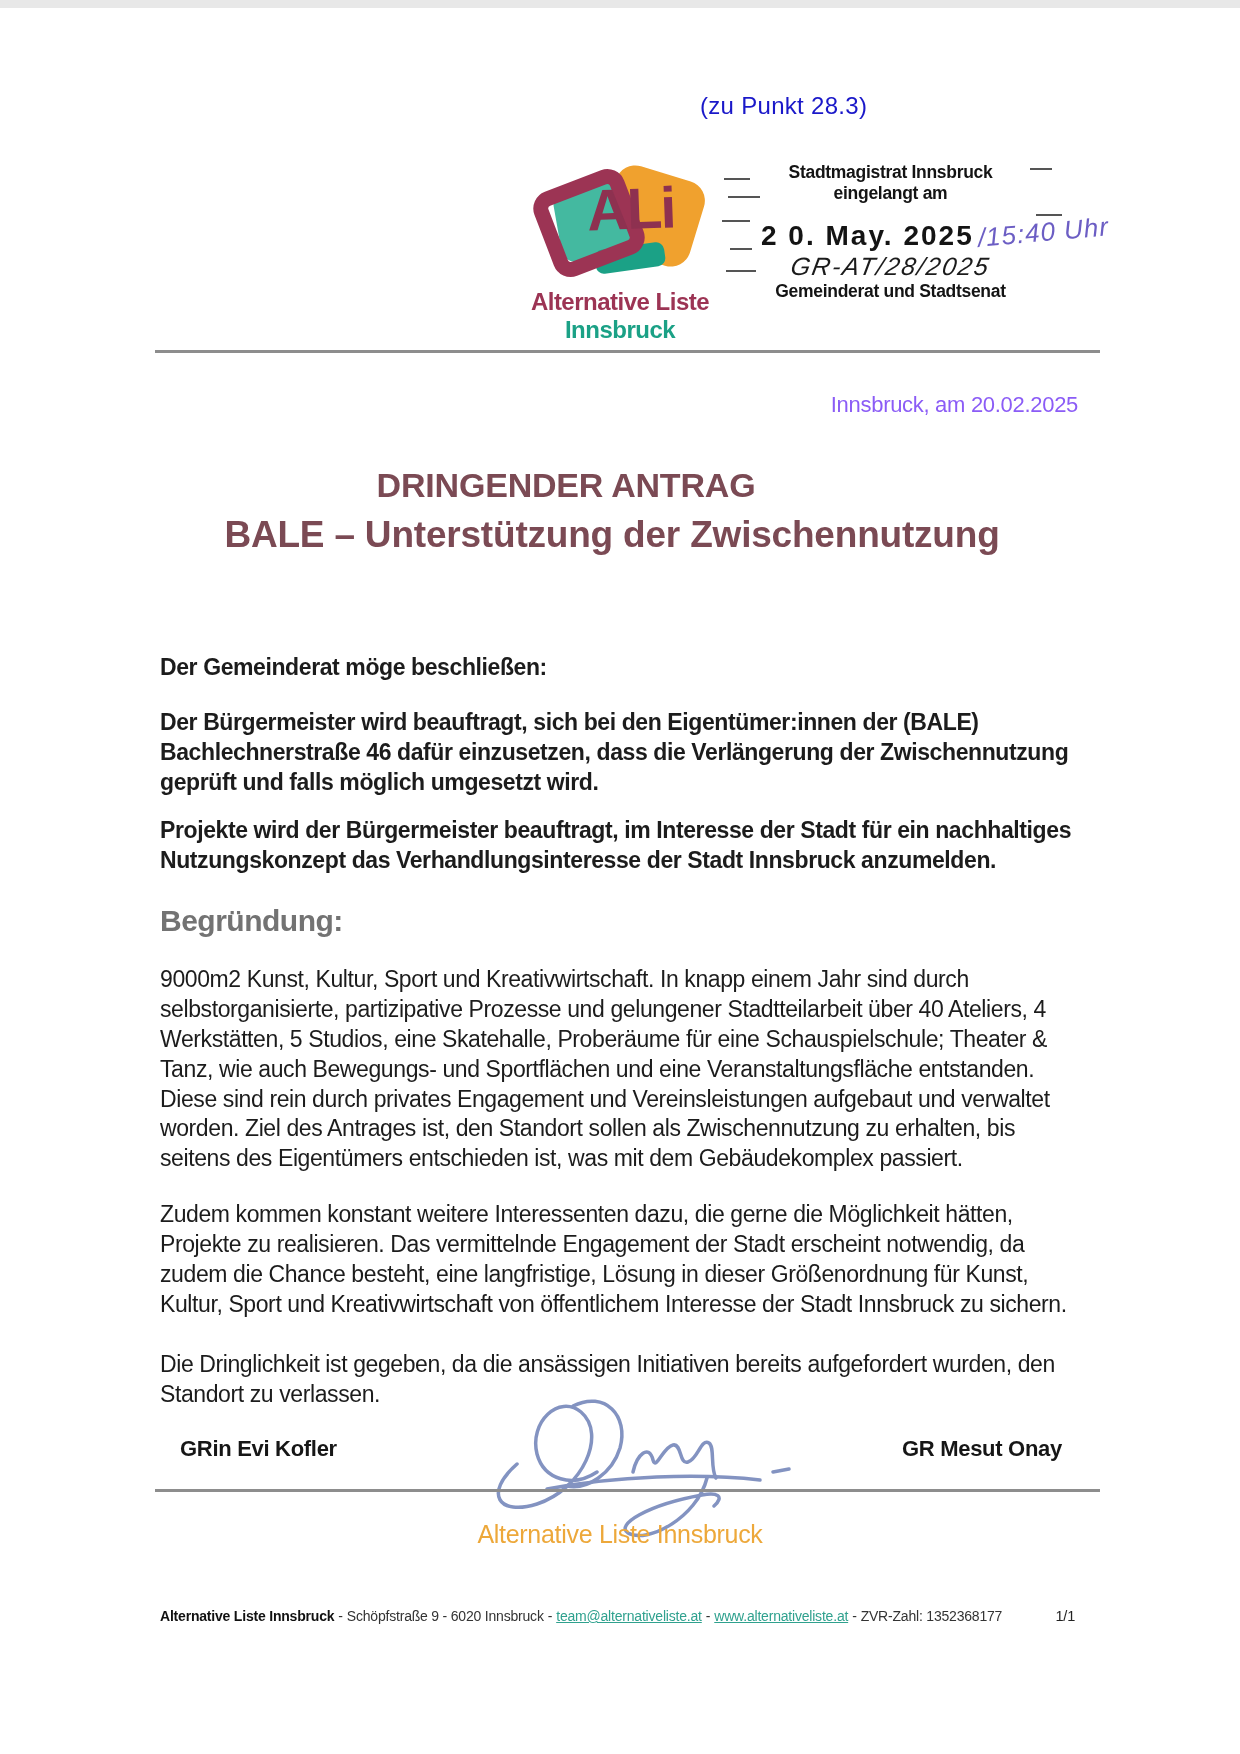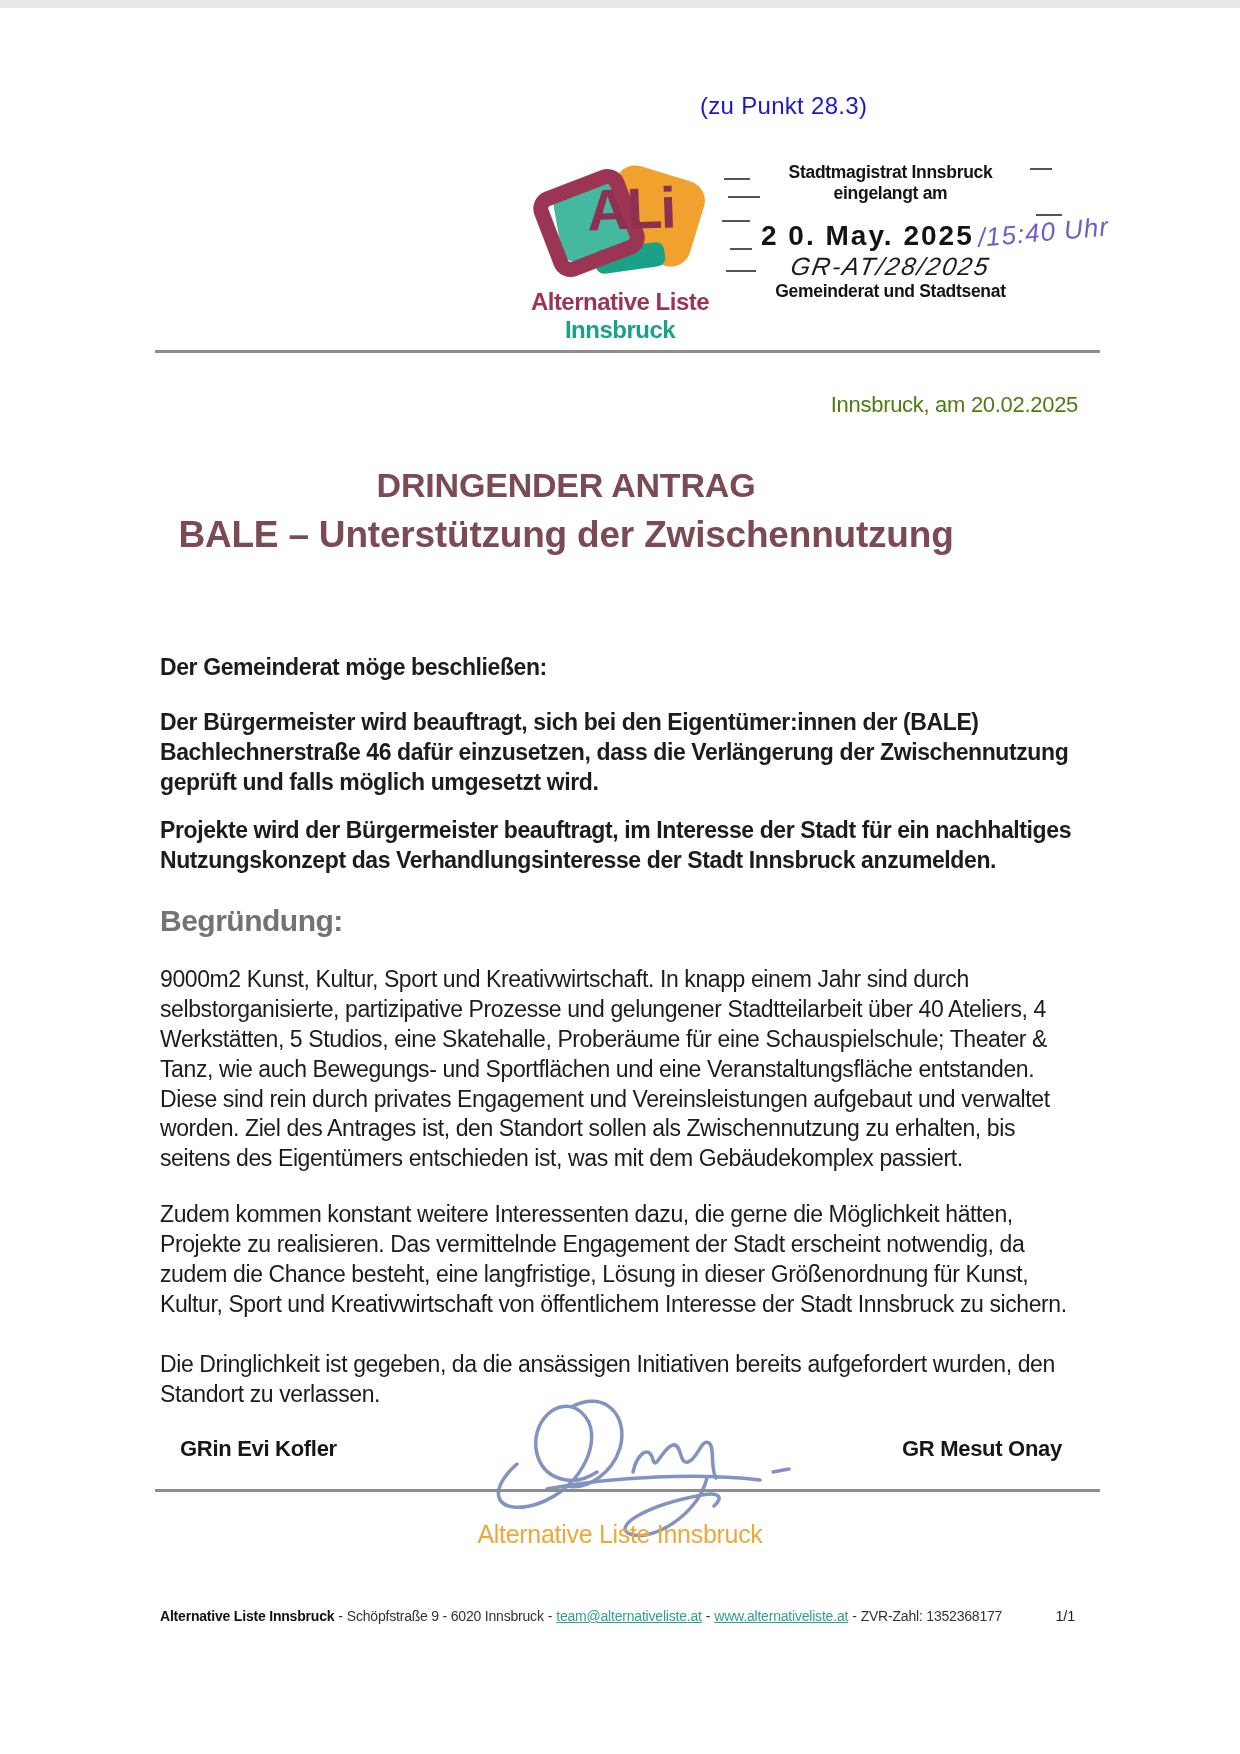--- a/index.html
+++ b/index.html
@@ -35,24 +35,24 @@
   .stamp-ref{margin-top:0px;font-size:25px;font-style:italic;letter-spacing:2px;transform:skewX(-10deg);color:#1b1b1b;}
   .stamp-line3{font-size:17.5px;font-weight:bold;letter-spacing:-0.3px;}
   .mark{position:absolute;background:#555;height:2px;}
 
   
   .rule{left:155px;width:945px;height:3px;background:#8d8d8d;}
   .rule-1{top:342px;}
   .rule-2{top:1481px;}
 
   
-  .city-date{top:384px;left:0;width:1078px;text-align:right;font-size:22px;color:#4d7c0f;letter-spacing:-0.3px;}
+  .city-date{top:384px;left:0;width:1078px;text-align:right;font-size:22px;color:#8b5cf6;letter-spacing:-0.3px;}
   .title{left:0;width:1132px;text-align:center;color:#7b4a54;font-weight:bold;letter-spacing:-0.2px;}
   .title-1{top:458px;font-size:34px;}
-  .title-2{top:506px;font-size:37px;}
+  .title-2{top:506px;font-size:37px;padding-left:46px;}
 
   
   .para{left:160px;width:928px;font-size:23px;line-height:1.3;color:#1c1c1c;letter-spacing:-0.4px;}
   .bold{font-weight:bold;}
   .p-intro{top:645px;}
   .p-res1{top:700px;}
   .p-res2{top:808px;}
   .h-begruendung{top:893px;font-size:30px;font-weight:bold;color:#737373;letter-spacing:-0.5px;}
   .p-just1{top:957px;}
   .p-just2{top:1192px;}

